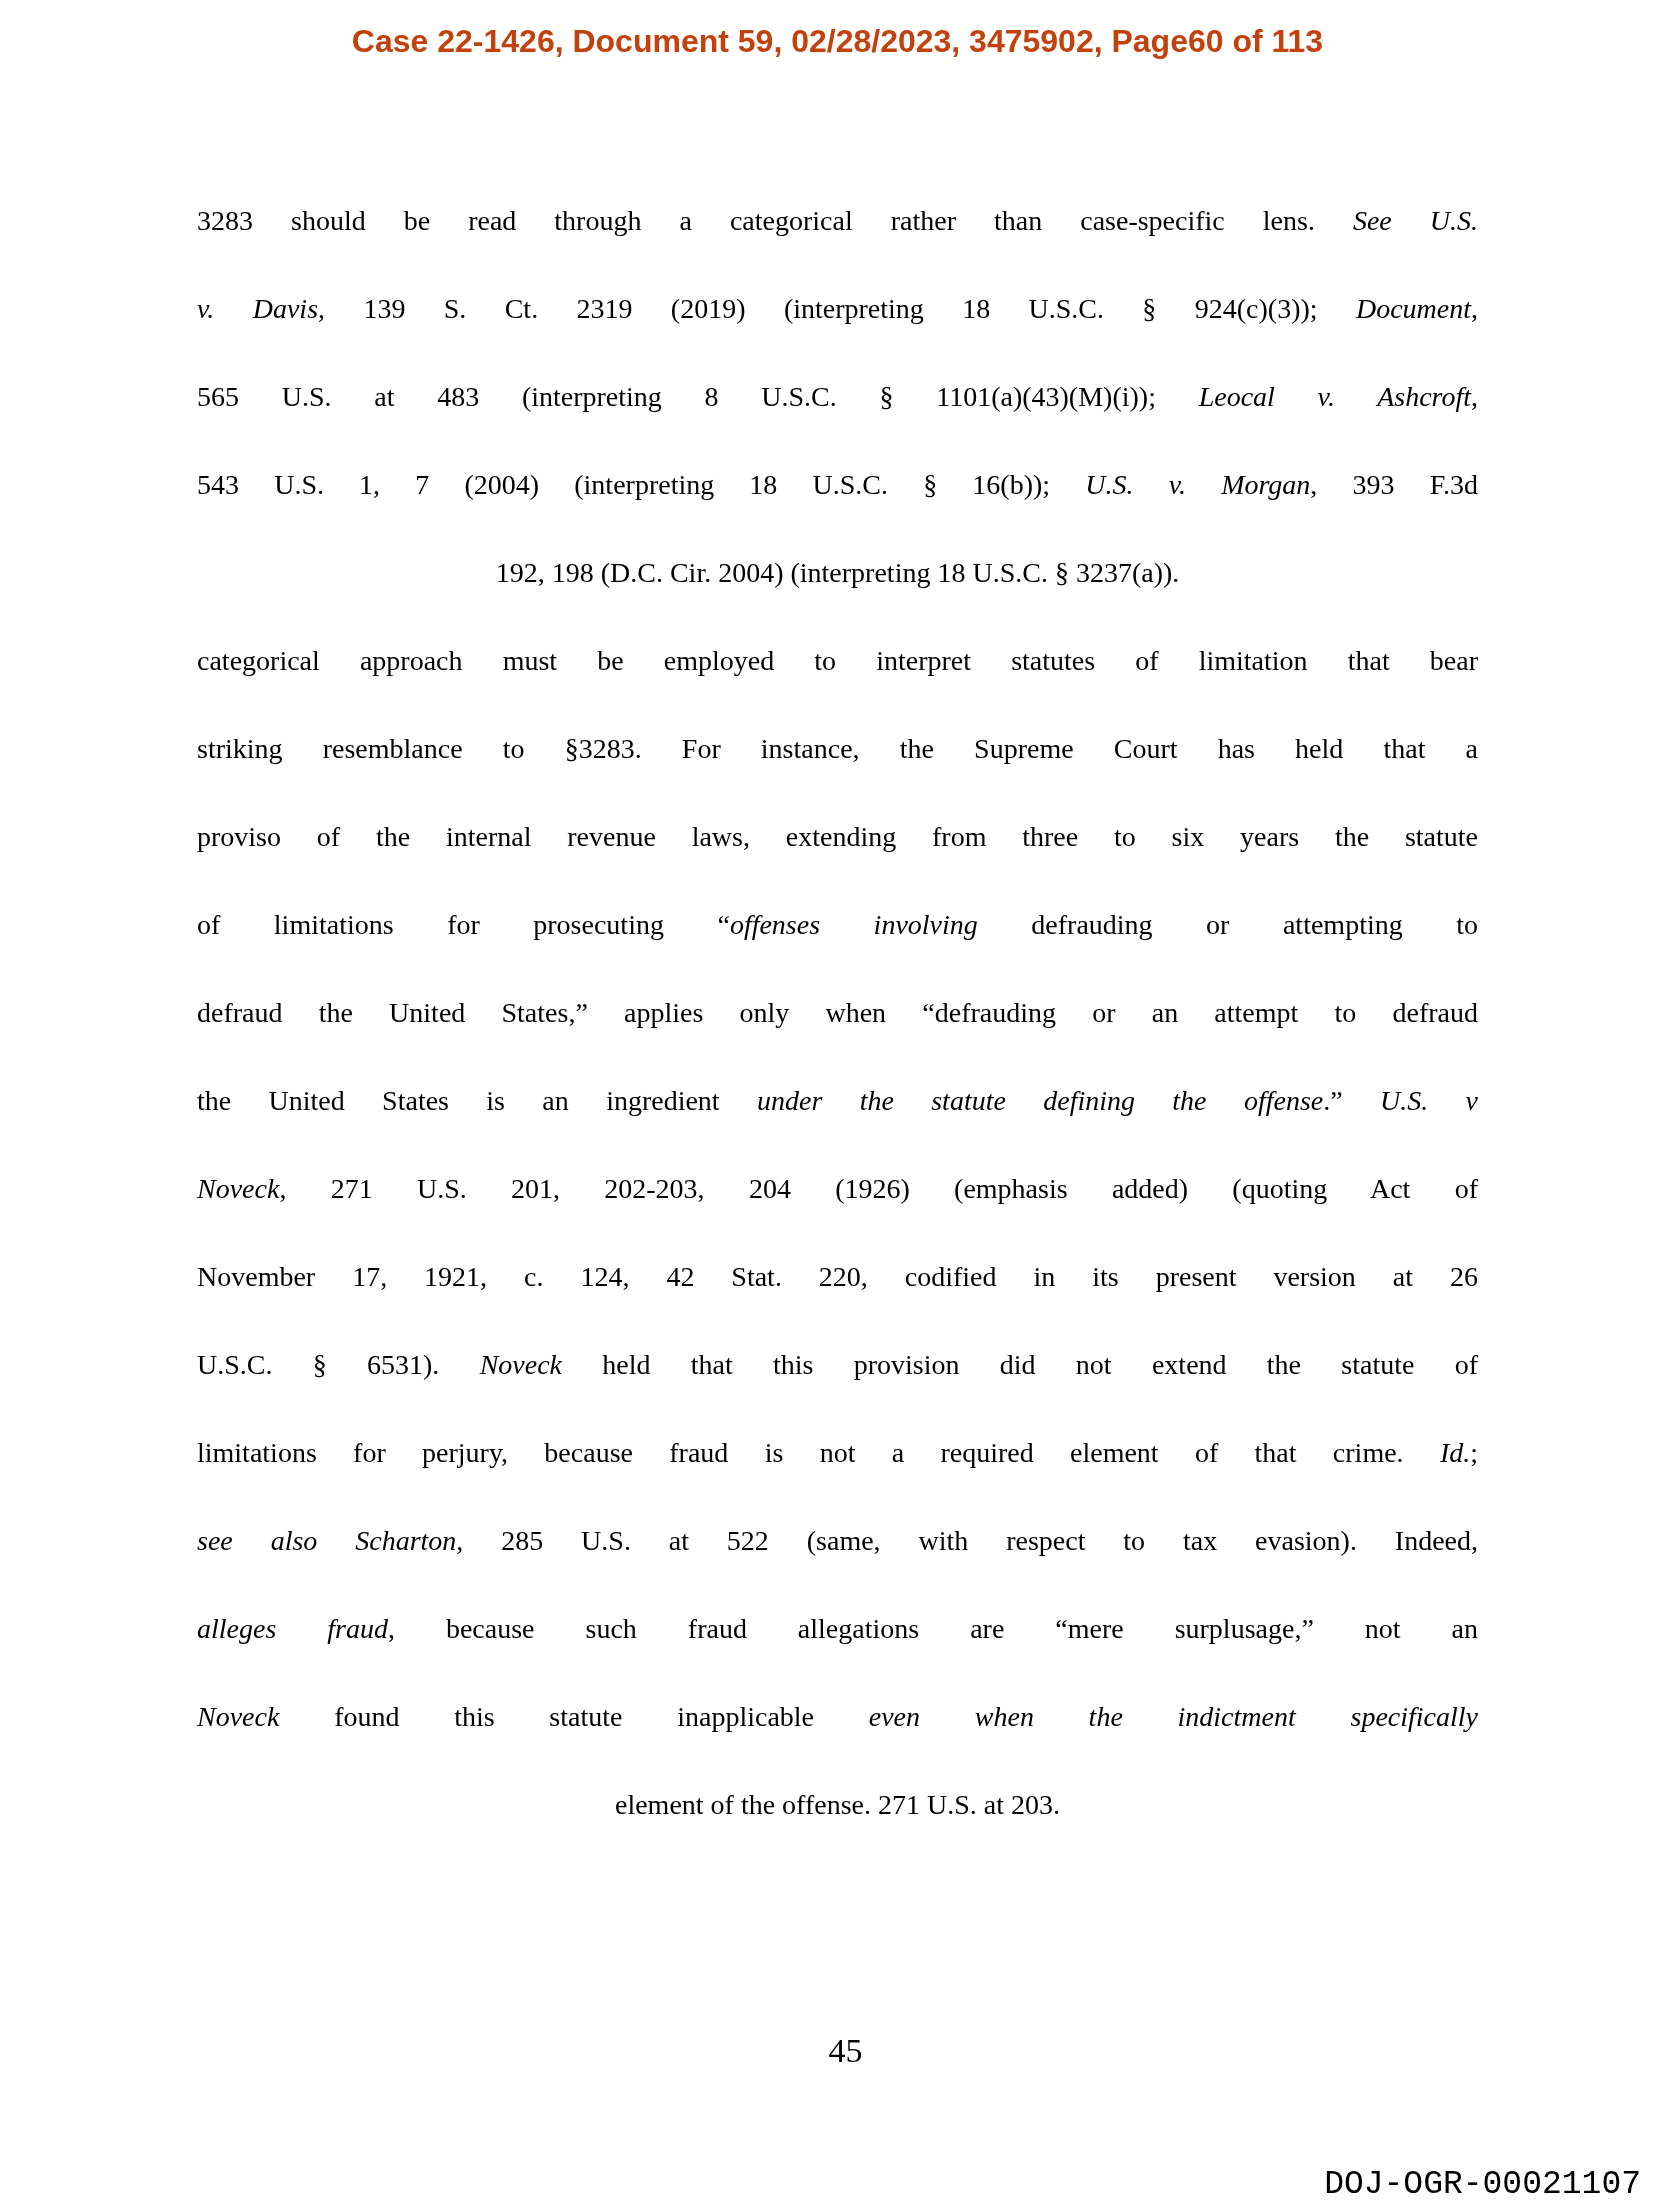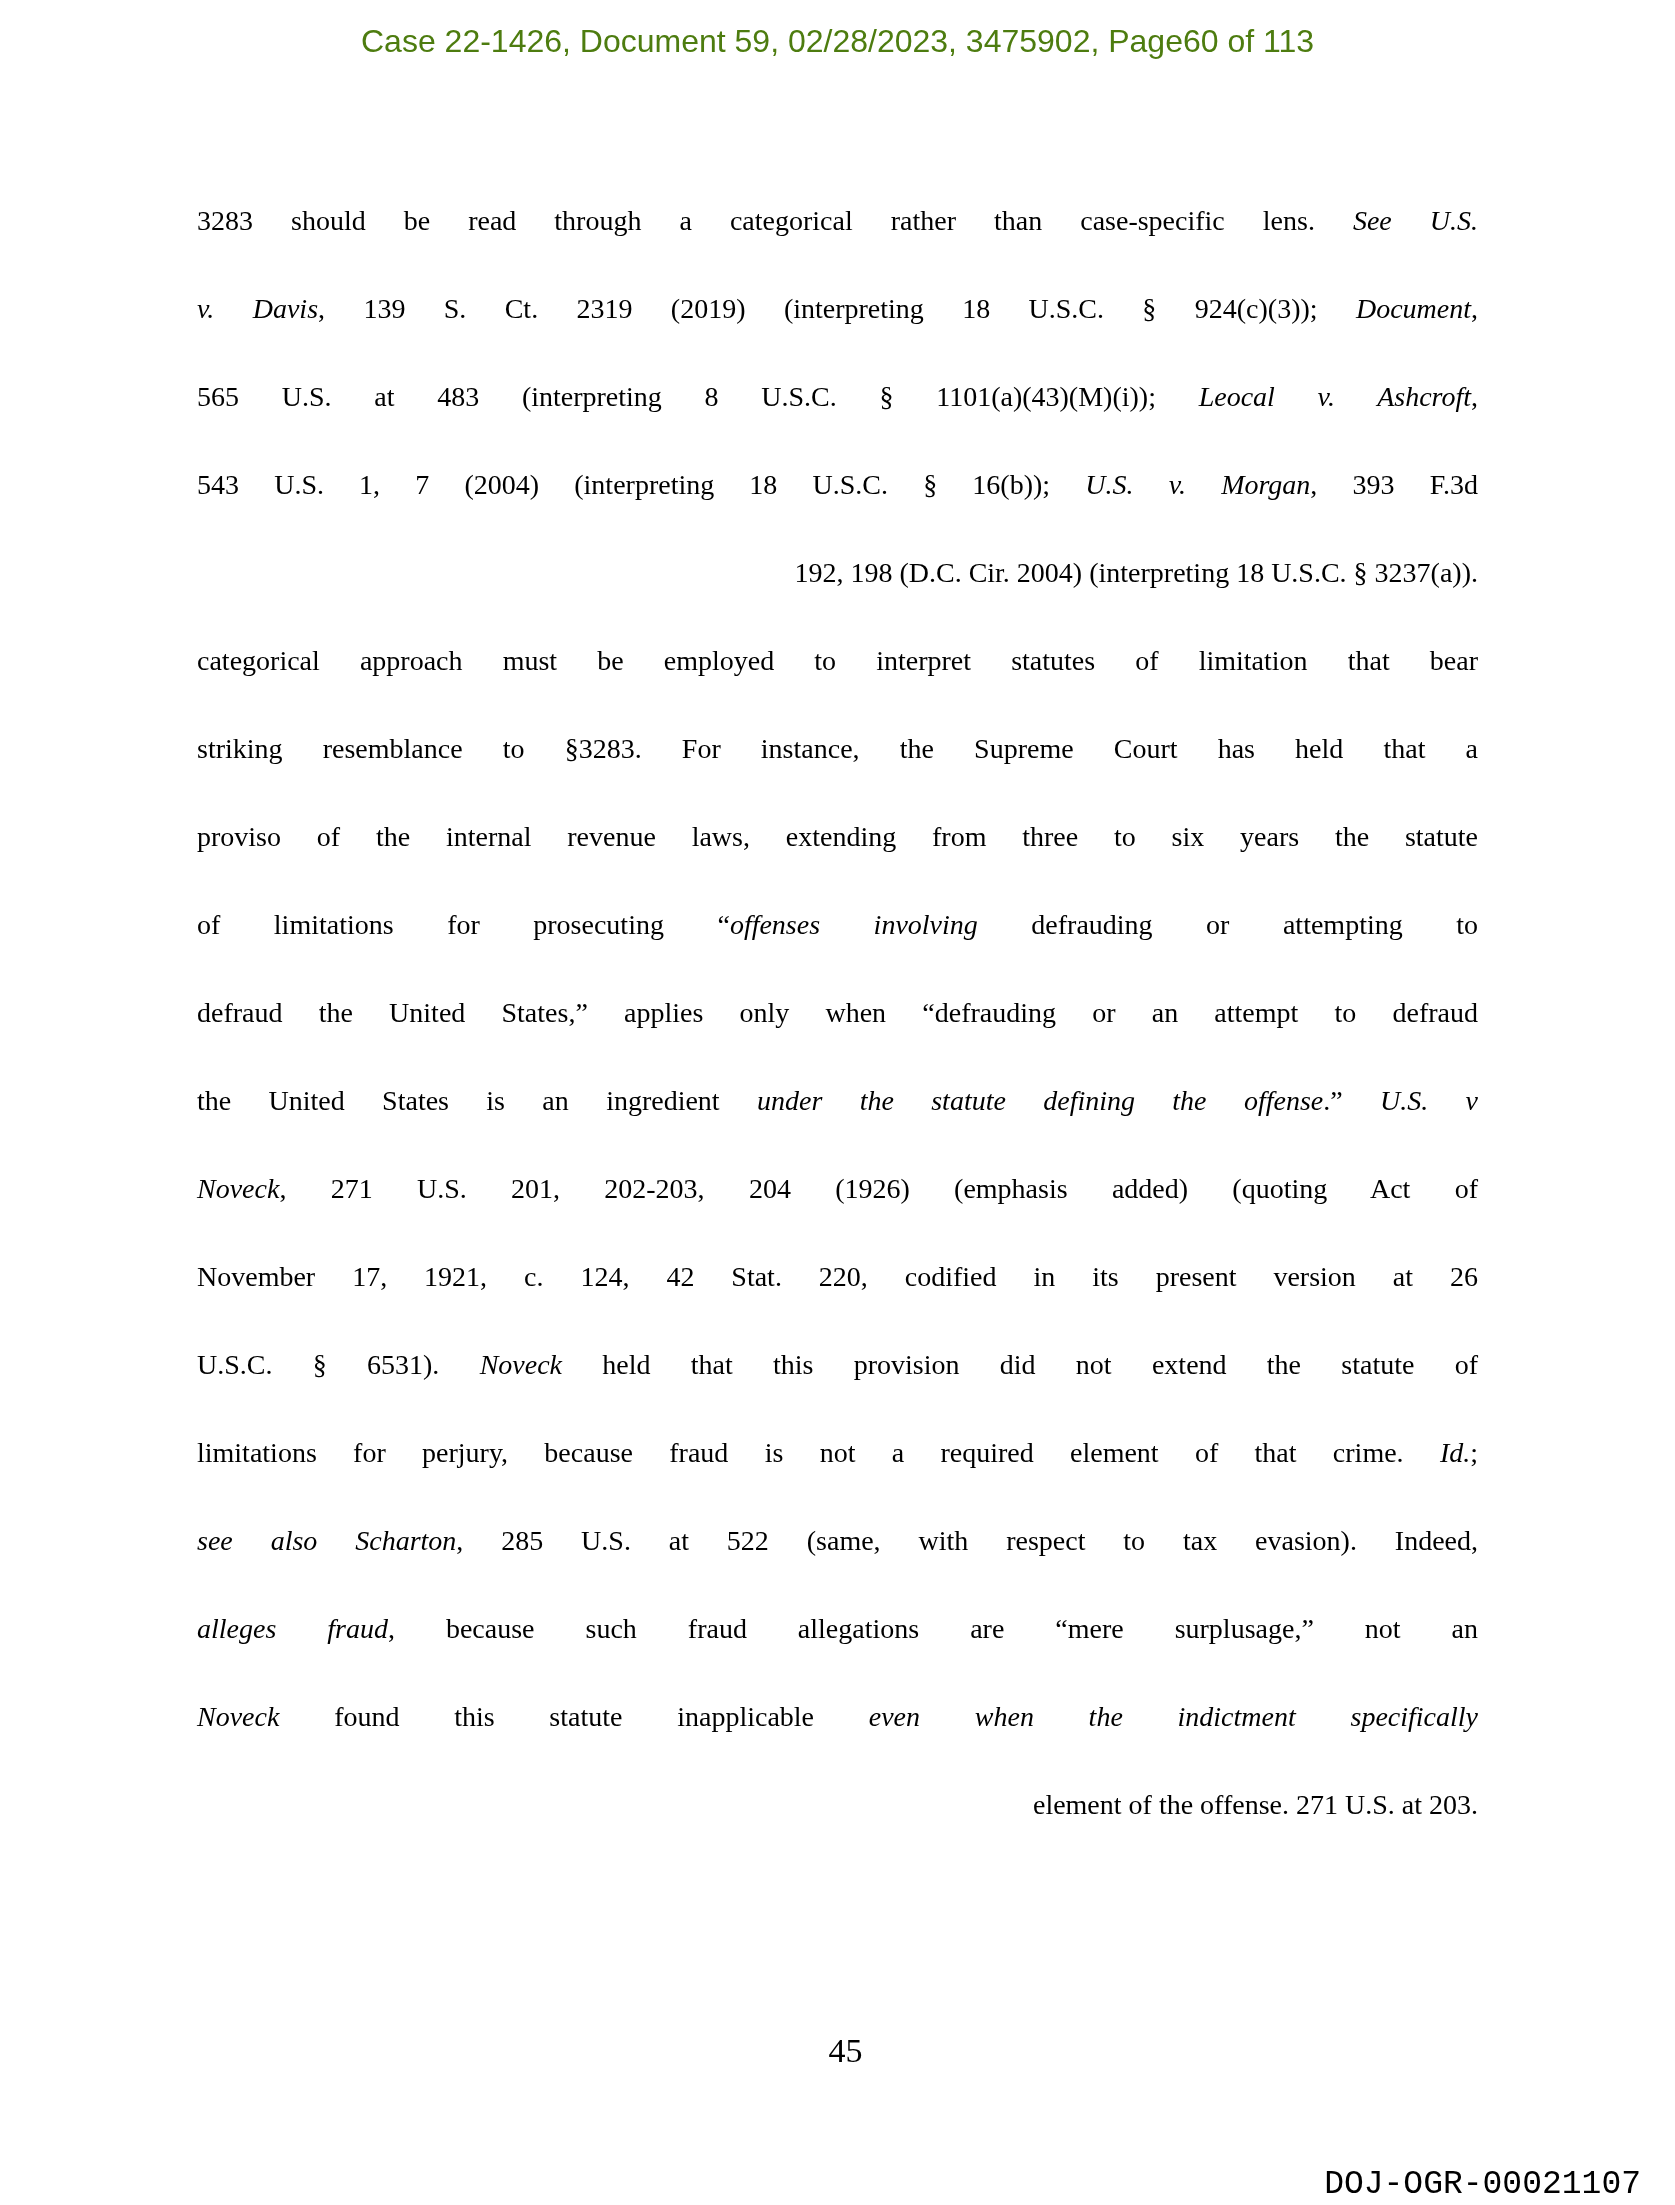--- a/index.html
+++ b/index.html
@@ -26,21 +26,21 @@
   .doc-body {
     position: absolute;
     top: 177px;
     left: 197px;
     width: 1281px;
     font-size: 28px;
   }
   .line {
     height: 88px;
     line-height: 88px;
-    text-align: right;
+    text-align: center;
     overflow: visible;
   }
   .line.justify {
     text-align: justify;
     text-align-last: justify;
     text-justify: inter-word;
   }
   .line.indent { text-indent: 99px; }
   .line em { font-style: italic; }
   .page-number {
@@ -61,21 +61,21 @@
     font-size: 33px;
     line-height: 35px;
     font-weight: 400;
   }
 </style>
 </head>
 <body>
 
 <div class="page">
 
-  <div class="ecf-stamp" style="color: #4d7c0f;">Case 22-1426, Document 59, 02/28/2023, 3475902, Page60 of 113</div>
+  <div class="ecf-stamp" style="color: #c2410c; font-weight: bold;">Case 22-1426, Document 59, 02/28/2023, 3475902, Page60 of 113</div>
 
   <div class="doc-body">
       <div class="line justify"><span>3283 should be read through a categorical rather than case-specific lens.  </span><em>See U.S.</em></div>
       <div class="line justify"><em>v. Davis</em><span>, 139 S. Ct. 2319 (2019) (interpreting 18 U.S.C. § 924(c)(3)); </span><em>Document</em><span>,</span></div>
       <div class="line justify"><span>565 U.S. at 483 (interpreting 8 U.S.C. § 1101(a)(43)(M)(i)); </span><em>Leocal v. Ashcroft</em><span>,</span></div>
       <div class="line justify"><span>543 U.S. 1, 7 (2004) (interpreting 18 U.S.C. § 16(b)); </span><em>U.S. v. Morgan</em><span>, 393 F.3d</span></div>
       <div class="line"><span>192, 198 (D.C. Cir. 2004) (interpreting 18 U.S.C. § 3237(a)).</span></div>
       <div class="line justify"><span>categorical approach must be employed to interpret statutes of limitation that bear</span></div>
       <div class="line justify"><span>striking resemblance to §3283.  For instance, the Supreme Court has held that a</span></div>
       <div class="line justify"><span>proviso of the internal revenue laws, extending from three to six years the statute</span></div>

